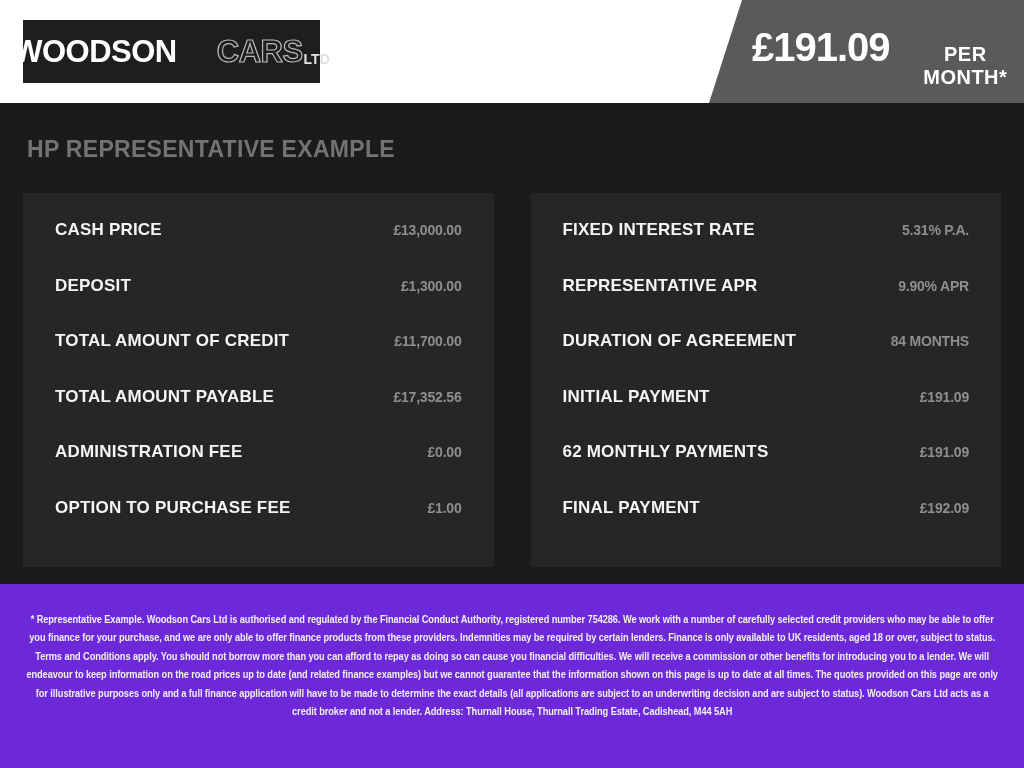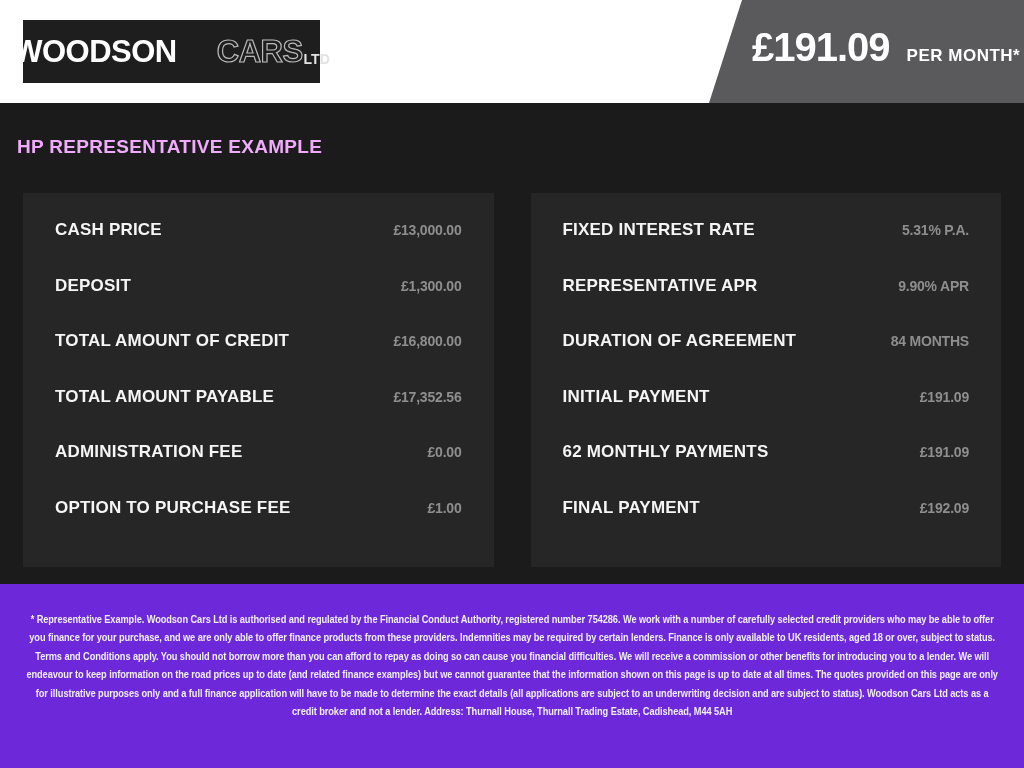--- a/index.html
+++ b/index.html
@@ -22,27 +22,27 @@
   .logo-suffix { color:#e2e2e2; font-weight:bold; font-size:14px; margin-left:1px; align-self:center; margin-top:14px; }
 
   .price-flag {
     position:absolute; top:0; right:0; width:345px; height:103px;
     background:#5a5a5c;
     clip-path:polygon(63px 0, 345px 0, 345px 103px, 30px 103px);
     display:flex; align-items:baseline; padding-left:73px; padding-top:27px;
     color:#ffffff;
   }
   .flag-amount { font-size:40px; font-weight:bold; letter-spacing:-1px; line-height:1; }
-  .flag-period { font-size:17px; font-weight:bold; letter-spacing:0.5px; margin-left:17px; }
+  .flag-period { font-size:20px; font-weight:bold; letter-spacing:0.5px; margin-left:17px; }
 
   
   .main { position:relative; width:1024px; height:481px; background:#1b1b1b; }
   .page-title {
-    position:absolute; left:17px; top:33px;
-    color:#f0abfc; font-size:19px; font-weight:bold; letter-spacing:0.3px;
+    position:absolute; left:27px; top:33px;
+    color:#737373; font-size:23px; font-weight:bold; letter-spacing:0.3px;
   }
   .panels {
     position:absolute; left:23px; top:90px; width:978px; height:374px;
     display:flex; gap:37px;
   }
   .panel {
     flex:1; background:#262626; height:374px;
     padding:27px 32px; display:flex; flex-direction:column; justify-content:space-between;
   }
   .finance-row { display:flex; justify-content:space-between; align-items:baseline; height:42px; }
@@ -84,21 +84,21 @@
         <div class="finance-row">
           <span class="row-label">CASH PRICE</span>
           <span class="row-value">£13,000.00</span>
         </div>
         <div class="finance-row">
           <span class="row-label">DEPOSIT</span>
           <span class="row-value">£1,300.00</span>
         </div>
         <div class="finance-row">
           <span class="row-label">TOTAL AMOUNT OF CREDIT</span>
-          <span class="row-value">£16,800.00</span>
+          <span class="row-value">£11,700.00</span>
         </div>
         <div class="finance-row">
           <span class="row-label">TOTAL AMOUNT PAYABLE</span>
           <span class="row-value">£17,352.56</span>
         </div>
         <div class="finance-row">
           <span class="row-label">ADMINISTRATION FEE</span>
           <span class="row-value">£0.00</span>
         </div>
         <div class="finance-row">

